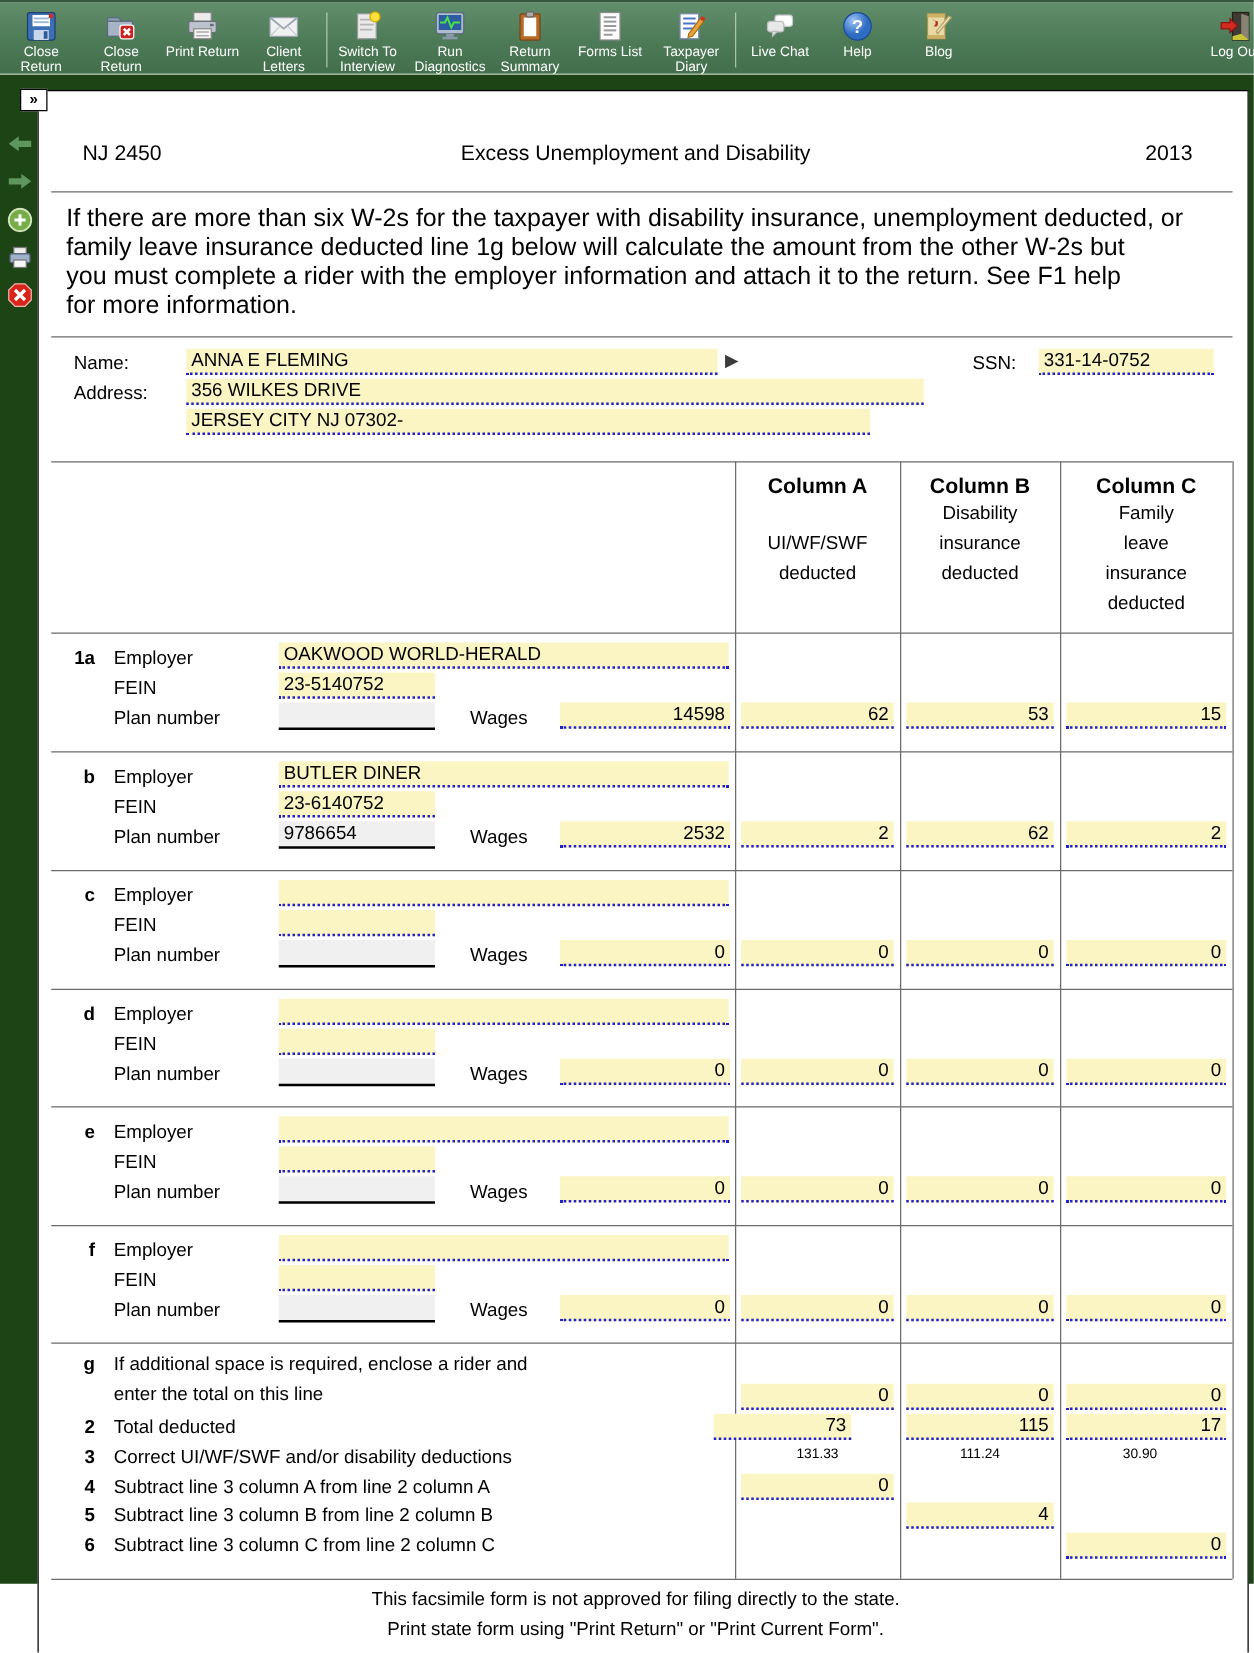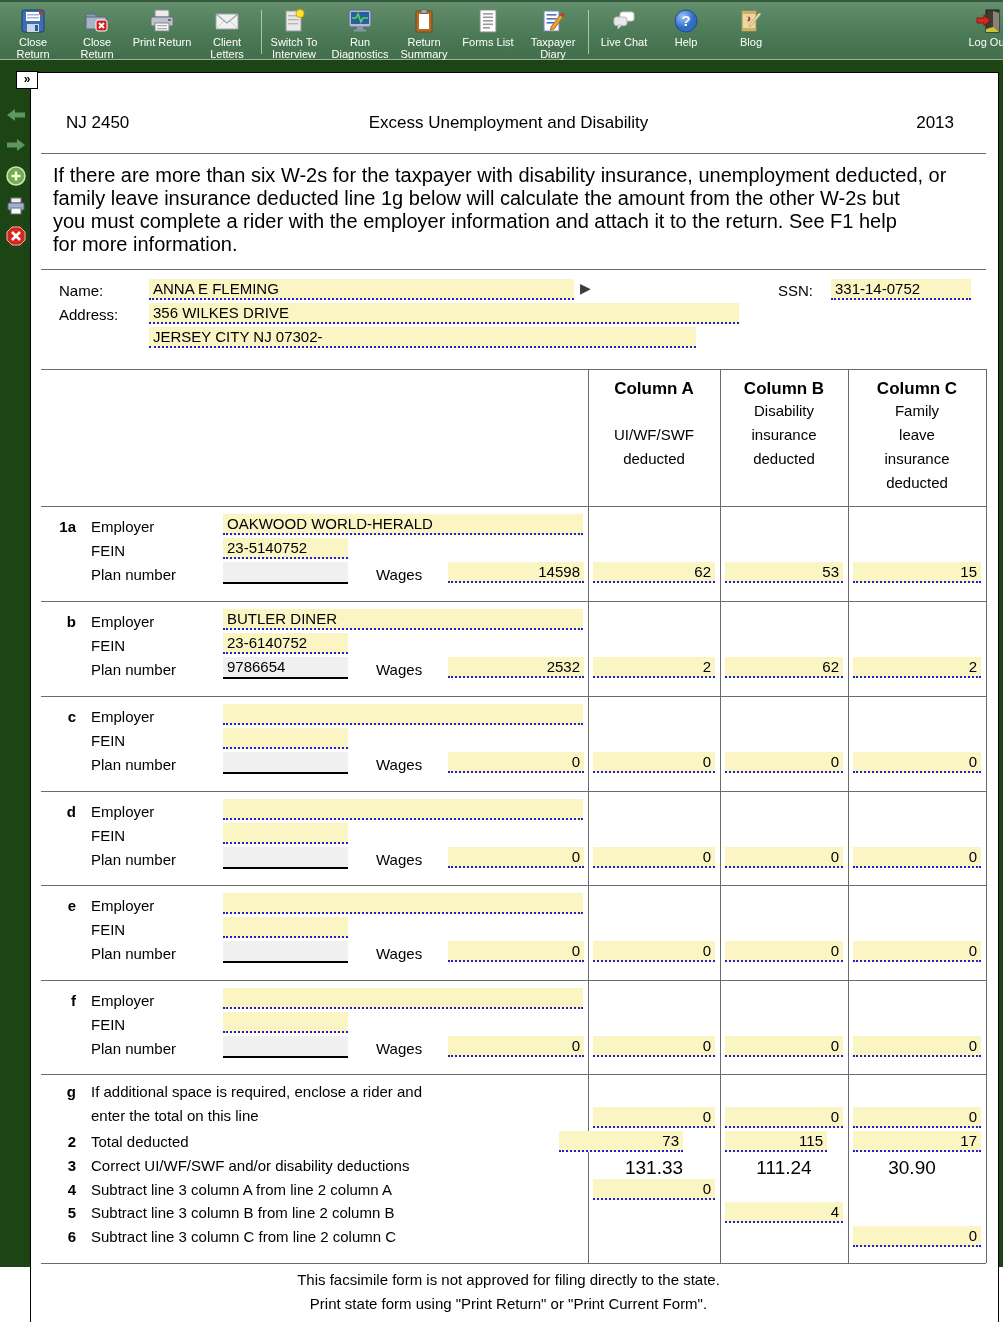--- a/index.html
+++ b/index.html
@@ -33,21 +33,21 @@
   .field { position:absolute; background:#fbf5c4; border-bottom:2px dotted #2222cc;
     height:21px; line-height:19px; font-size:15px; padding:0 4px; color:#000; cursor:text; }
   .field.num { text-align:right; }
   .plan-field { position:absolute; background:#f0f0f0; border-bottom:2px solid #000;
     height:22px; line-height:20px; font-size:15px; padding:0 4px; cursor:text; }
   .col-head { position:absolute; top:298px; text-align:center; color:#000; }
   .col-head .ct { font-size:17px; font-weight:bold; padding-top:8px; }
   .col-head .cs { font-size:15px; line-height:24px; white-space:pre-line; }
   .emp-row { position:absolute; left:0; width:955px; height:95px; }
   .numbox { position:absolute; left:15px; width:30px; text-align:right; font-weight:bold; font-size:15px; }
-  .cval { position:absolute; font-size:19px; text-align:center; color:#000; }
+  .cval { position:absolute; font-size:11px; text-align:center; color:#000; }
   .footer-line { position:absolute; left:0; width:955px; text-align:center; font-size:15px; color:#000; }
   .instr { position:absolute; left:22px; top:91px; width:902px; font-size:20px;
     line-height:23px; white-space:pre-line; color:#000; }
   .cursor-arrow { position:absolute; font-size:14px; color:#3c3c3c; }
 </style>
 </head>
 <body>
 
 <div class="workspace"></div>
 
@@ -413,22 +413,22 @@
 
   <div class="numbox" style="top:1010px">g</div>
   <div class="lbl" style="left:60px; top:1010px">If additional space is required, enclose a rider and</div>
   <div class="lbl" style="left:60px; top:1034px">enter the total on this line</div>
   <div class="field num" style="left:562px; top:1034px; width:122px">0</div>
   <div class="field num" style="left:694px; top:1034px; width:118px">0</div>
   <div class="field num" style="left:822px; top:1034px; width:128px">0</div>
 
   <div class="numbox" style="top:1060px">2</div>
   <div class="lbl" style="left:60px; top:1060px">Total deducted</div>
-  <div class="field num" style="left:528px; top:1058px; width:124px">73</div>
-  <div class="field num" style="left:694px; top:1058px; width:102px">115</div>
+  <div class="field num" style="left:540px; top:1058px; width:110px">73</div>
+  <div class="field num" style="left:694px; top:1058px; width:118px">115</div>
   <div class="field num" style="left:822px; top:1058px; width:128px">17</div>
 
   <div class="numbox" style="top:1084px">3</div>
   <div class="lbl" style="left:60px; top:1084px">Correct UI/WF/SWF and/or disability deductions</div>
   <div class="cval" style="left:557px; top:1084px; width:132px">131.33</div>
   <div class="cval" style="left:689px; top:1084px; width:128px">111.24</div>
   <div class="cval" style="left:817px; top:1084px; width:128px">30.90</div>
 
   <div class="numbox" style="top:1108px">4</div>
   <div class="lbl" style="left:60px; top:1108px">Subtract line 3 column A from line 2 column A</div>

